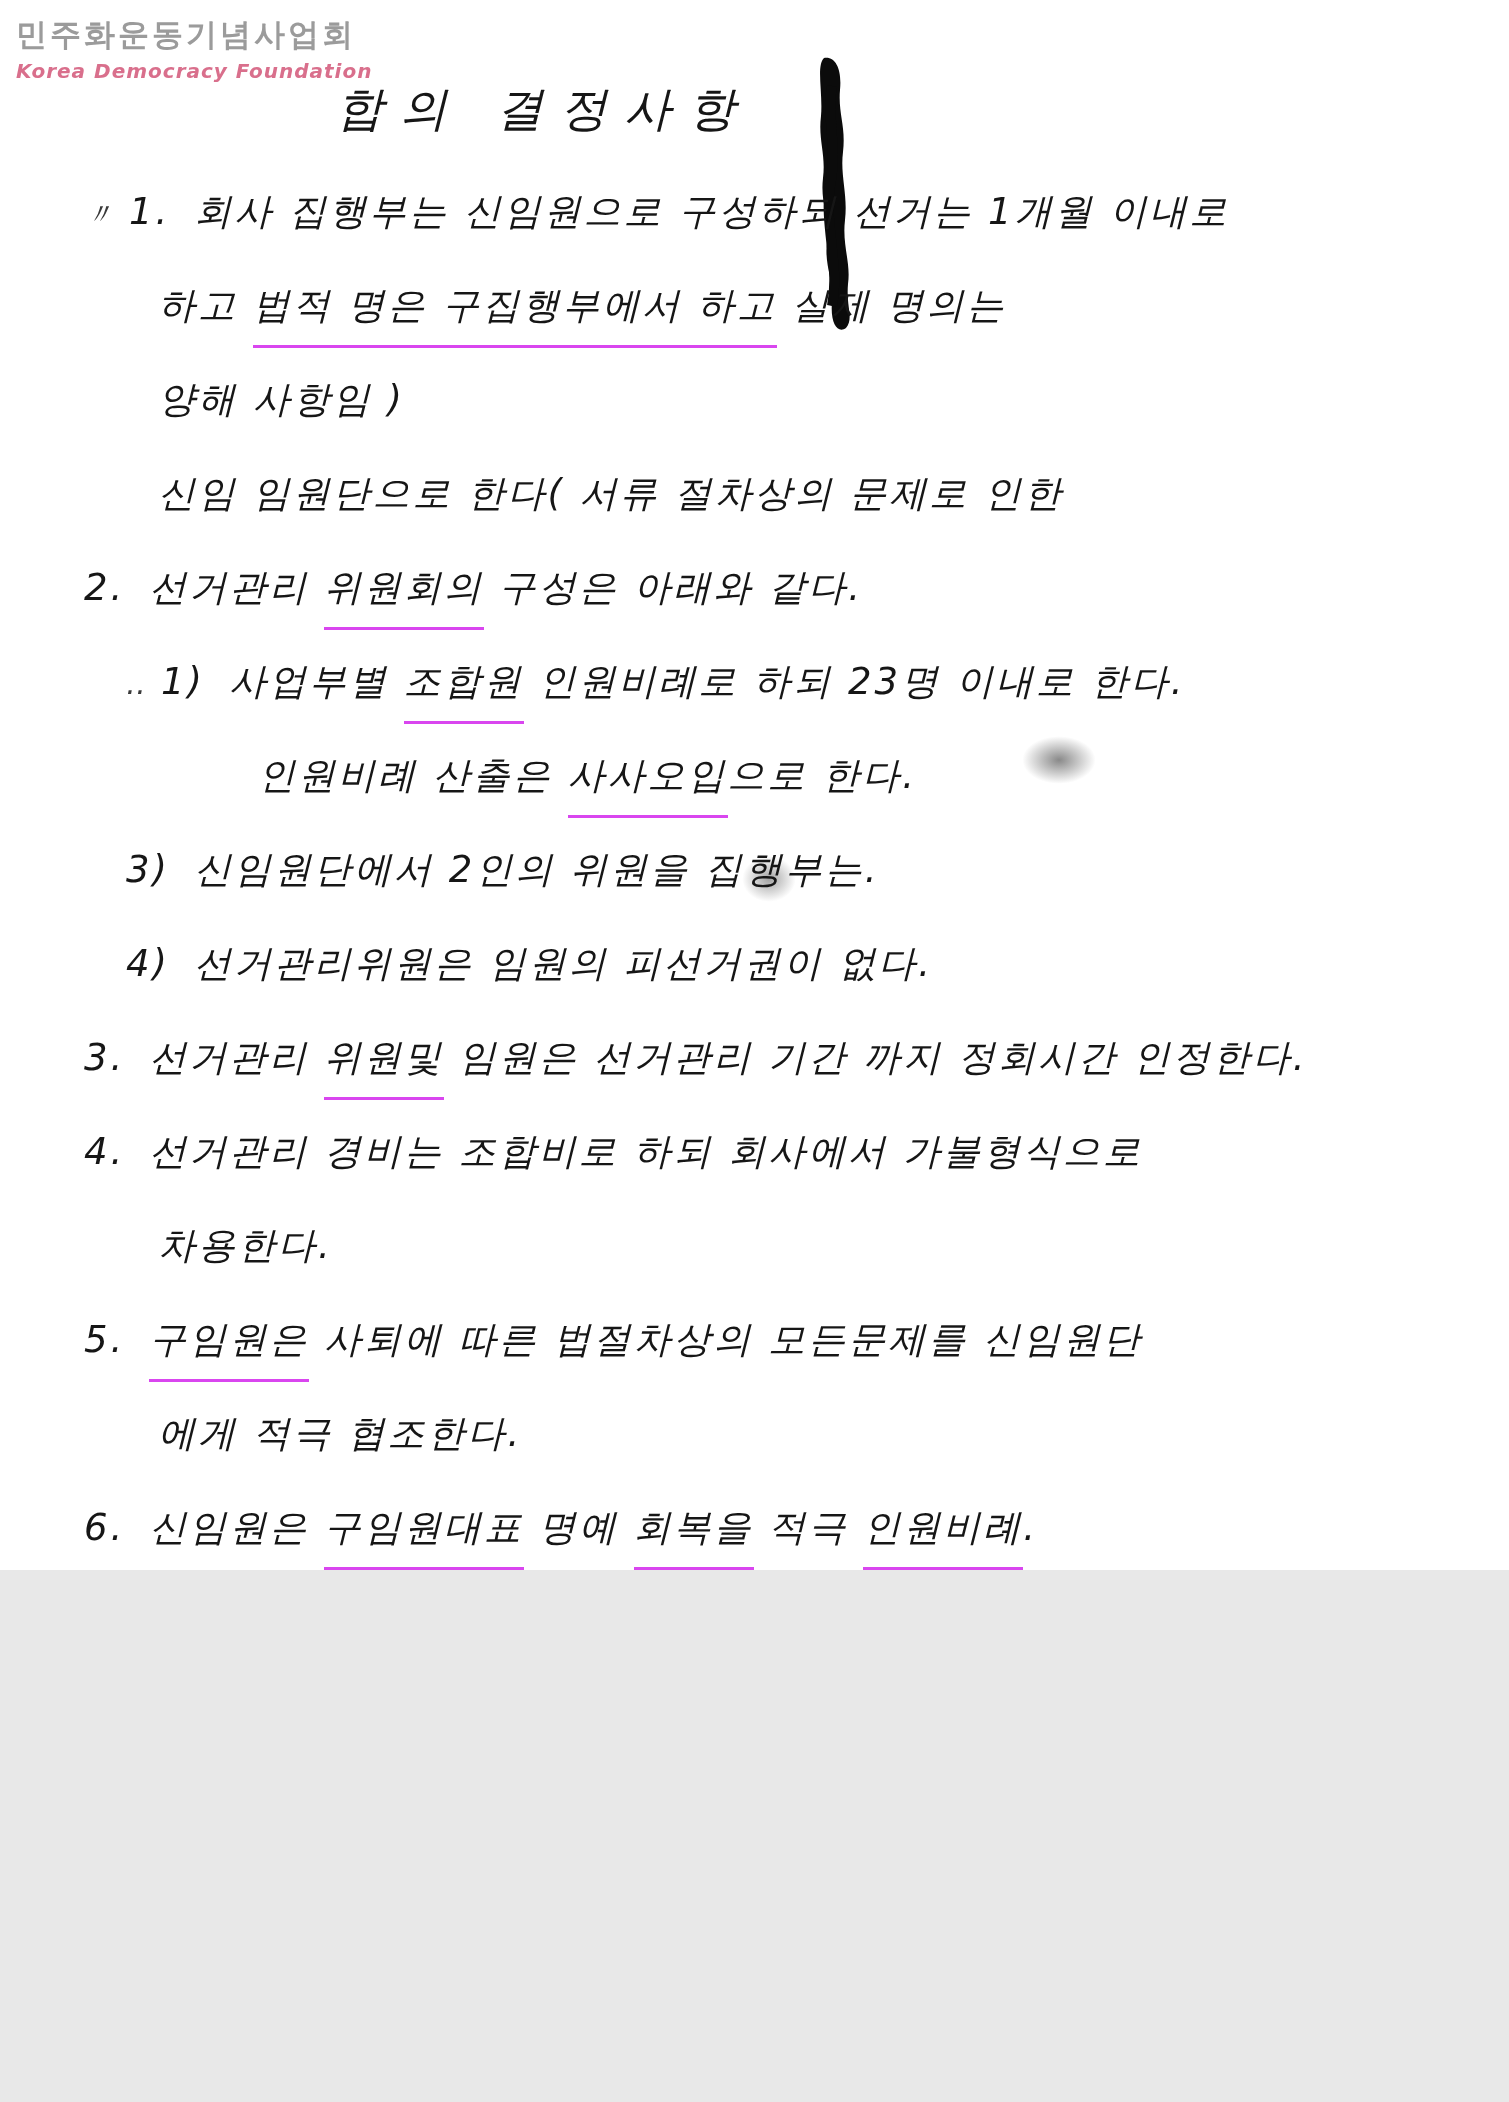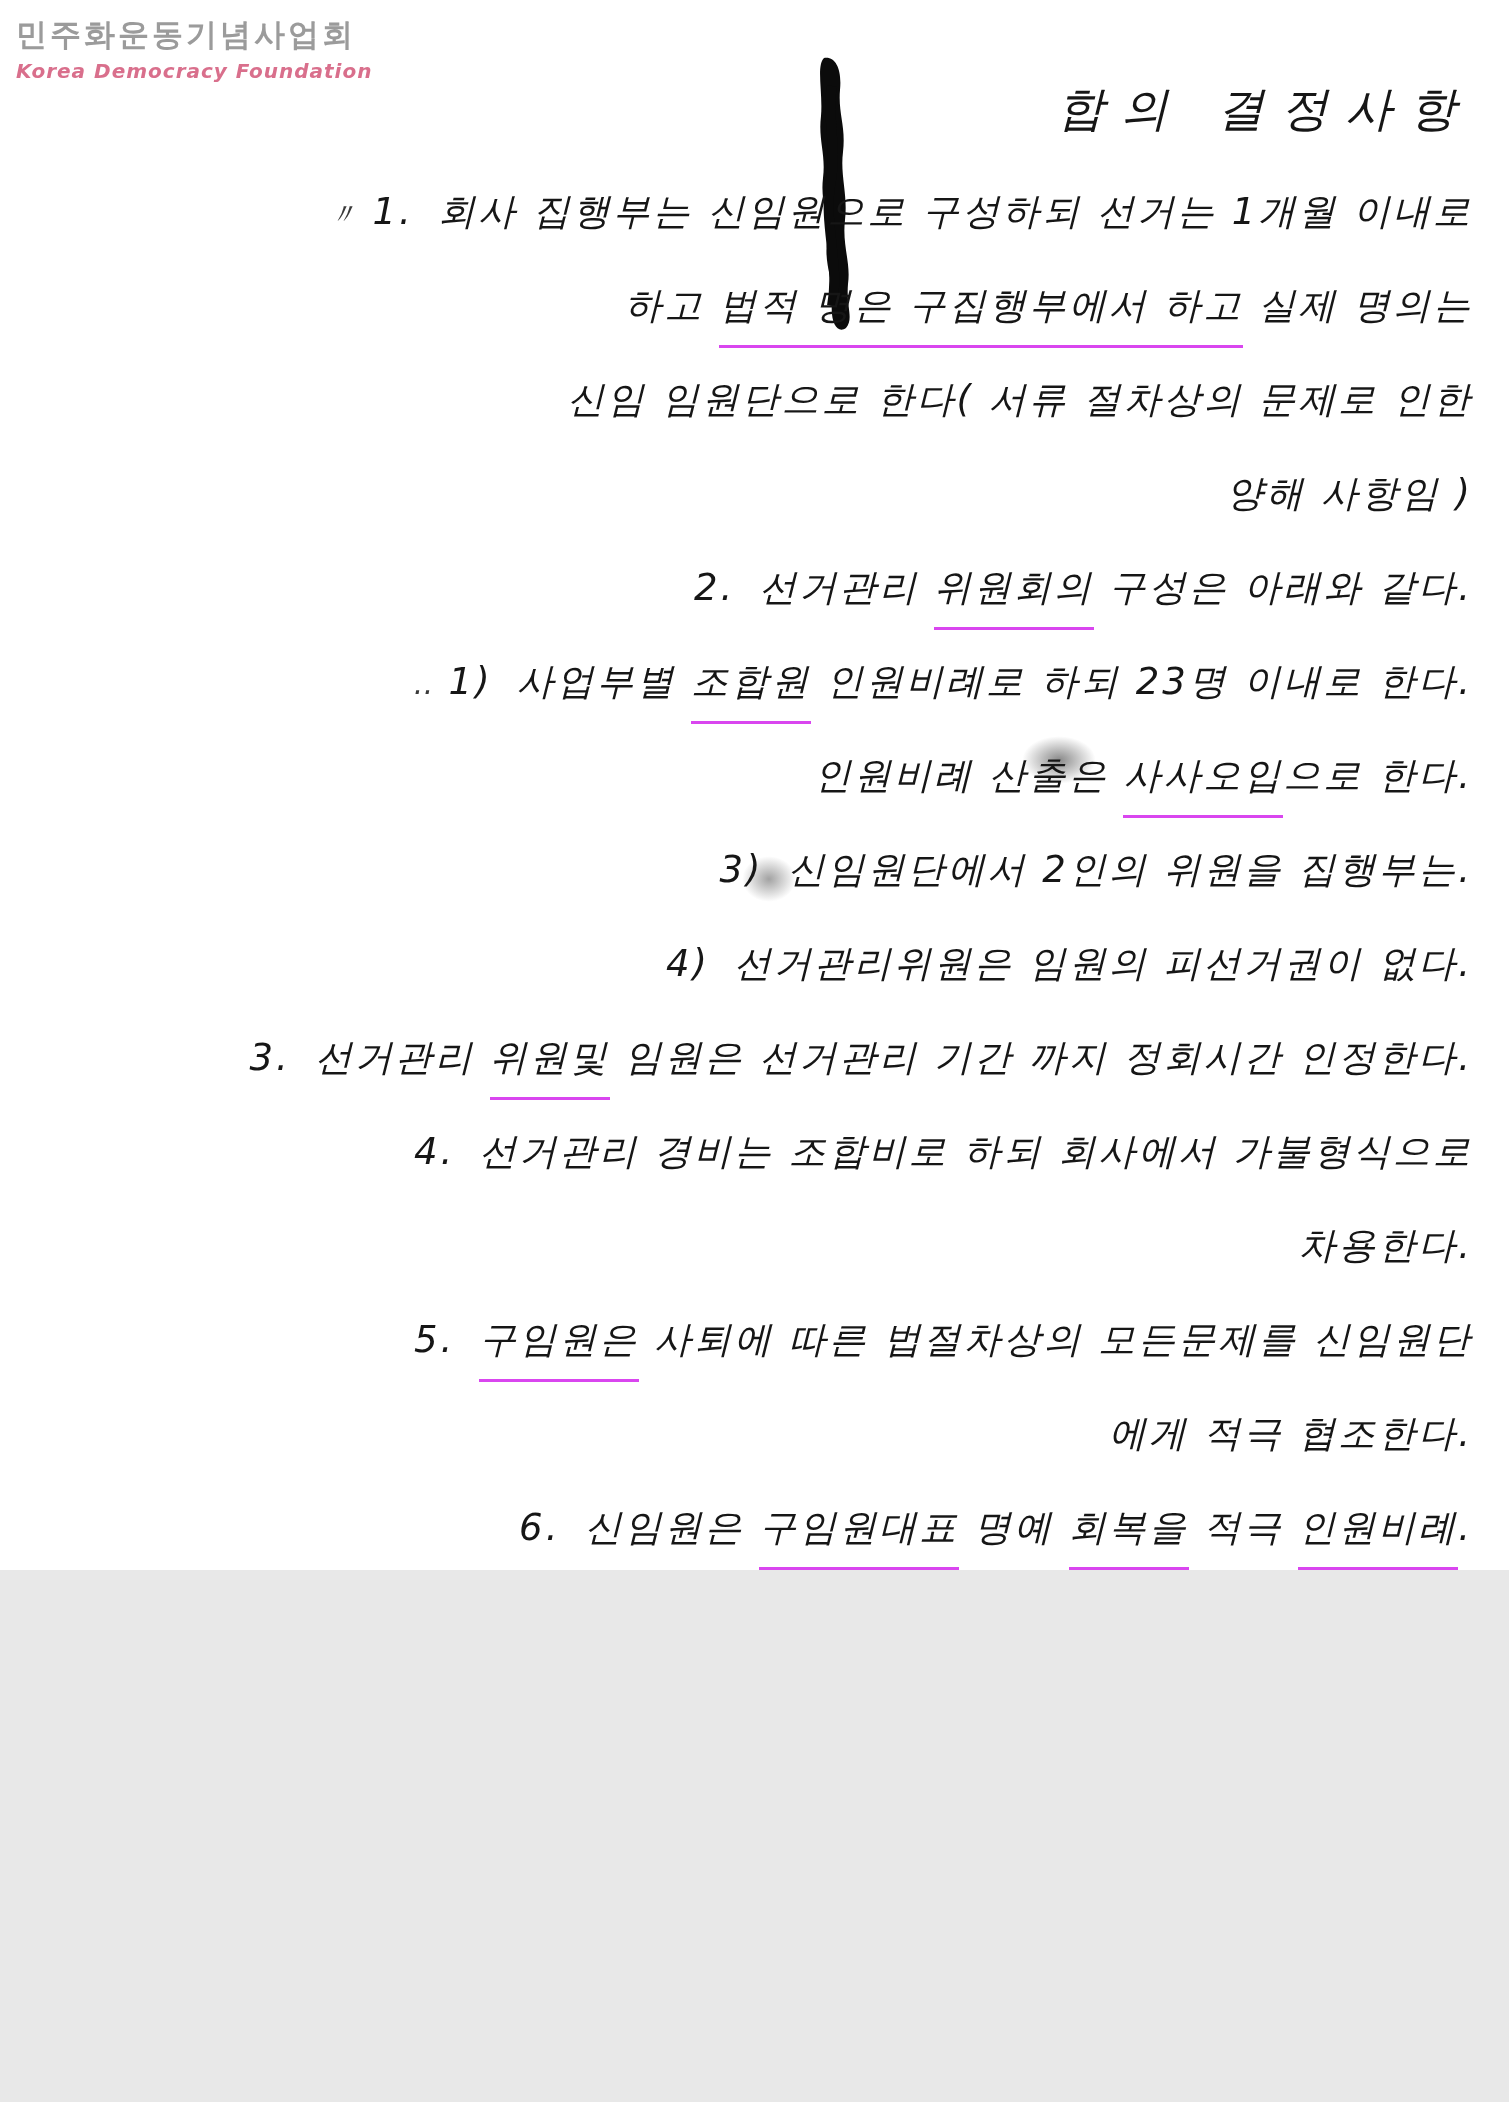--- a/index.html
+++ b/index.html
@@ -5,21 +5,21 @@
   html,body{margin:0;padding:0;background:#e8e8e8;}
   .page{position:relative;width:1509px;height:1570px;background:#ffffff;
         font-family:"DejaVu Sans",sans-serif;color:#161616;overflow:hidden;margin:0 auto;}
 
   
   .logo{position:absolute;top:14px;left:16px;}
   .logo-kr{font-size:31px;font-weight:bold;letter-spacing:3px;}
   .logo-en{font-size:20px;font-weight:bold;font-style:italic;margin-top:3px;letter-spacing:1px;text-align:center;}
 
   
-  .doc{position:absolute;left:72px;top:78px;right:36px;font-style:italic;text-align:right;}
+  .doc{position:absolute;left:84px;top:78px;right:36px;font-style:italic;}
   .title{font-size:47px;letter-spacing:17px;margin-left:252px;margin-bottom:46px;white-space:nowrap;}
   .item{margin-bottom:18px;}
   .line{font-size:37px;letter-spacing:3px;margin-bottom:44px;white-space:nowrap;}
   .cont{margin-left:74px;}
   .sub{margin-left:42px;}
   .sub .cont{margin-left:132px;}
   .marker{margin-right:24px;}
   .premark{color:#3a3a3a;margin-right:12px;font-size:30px;}
   .u{border-bottom:3px solid #d946ef;padding-bottom:18px;font-style:italic;}
 
@@ -60,22 +60,22 @@
 
   <div class="smudge smudge1"></div>
   <div class="smudge smudge2"></div>
 
   <div class="doc" style="color: rgb(22, 22, 22);">
     <div class="title">합의 결정사항</div>
     <div id="items-root">
         <div class="item">
           <div class="line"><span class="premark">〃</span><span class="marker">1.</span><span>회사 집행부는 신임원으로 구성하되 선거는 1개월 이내로</span></div>
           <div class="line cont"><span>하고 </span><span class="u">법적 명은 구집행부에서 하고</span><span> 실제 명의는</span></div>
+          <div class="line cont"><span>양해 사항임 )</span></div>
           <div class="line cont"><span>신임 임원단으로 한다( 서류 절차상의 문제로 인한</span></div>
-          <div class="line cont"><span>양해 사항임 )</span></div>
         </div>
         <div class="item">
           <div class="line"><span class="marker">2.</span><span>선거관리 </span><span class="u">위원회의</span><span> 구성은 아래와 같다.</span></div>
           <div class="sub">
             <div class="line"><span class="premark">‥</span><span class="marker">1)</span><span>사업부별 </span><span class="u">조합원</span><span> 인원비례로 하되 23명 이내로 한다.</span></div>
             <div class="line cont"><span>인원비례 산출은 </span><span class="u">사사오입</span><span>으로 한다.</span></div>
             <div class="line"><span class="marker">3)</span><span>신임원단에서 2인의 위원을 집행부는.</span></div>
             <div class="line"><span class="marker">4)</span><span>선거관리위원은 임원의 피선거권이 없다.</span></div>
           </div>
         </div>

